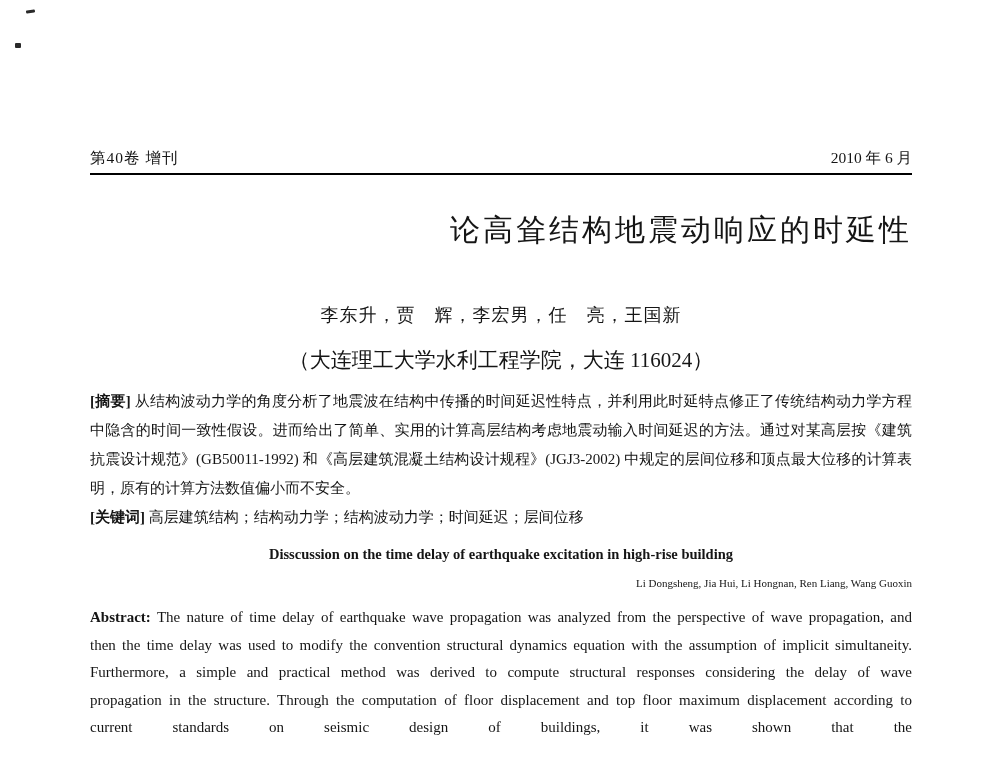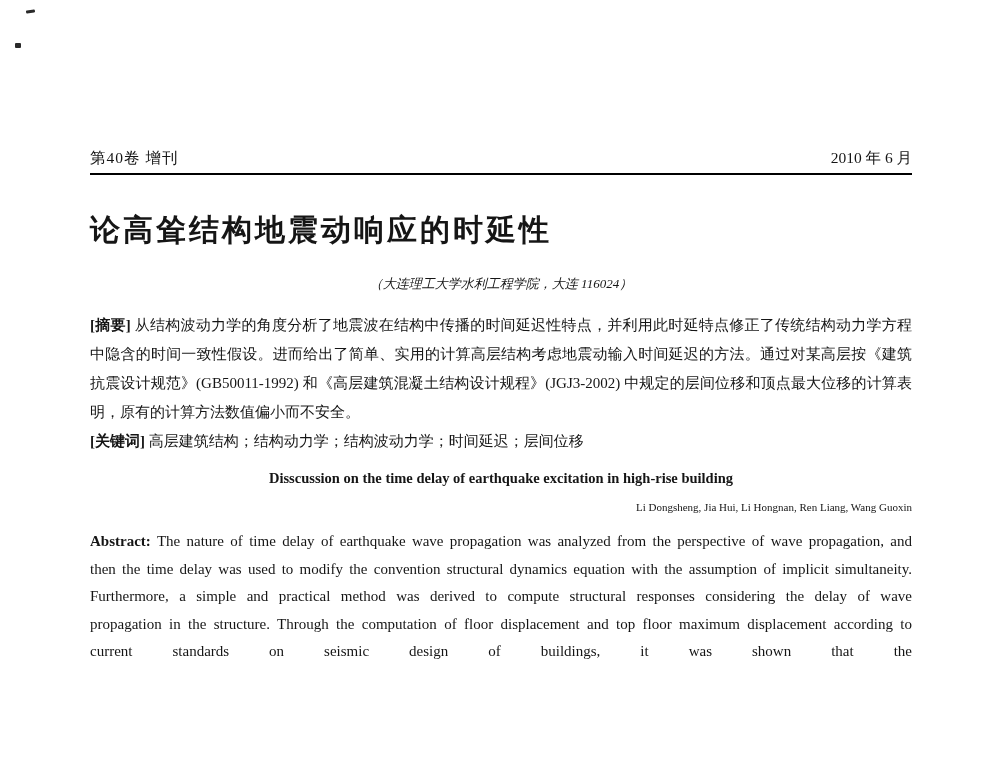--- a/index.html
+++ b/index.html
@@ -37,37 +37,36 @@
     padding-bottom: 5px;
     border-bottom: 2px solid #000;
   }
   .journal-header .h-left  { flex: 1; text-align: left;  letter-spacing: 1px; }
   .journal-header .h-center{ flex: 1; text-align: center; letter-spacing: 6px; font-weight: bold; }
   .journal-header .h-right { flex: 1; text-align: right; }
   .paper-title {
     margin: 34px 0 0 0;
     font-size: 30px;
     line-height: 42px;
-    font-weight: bold;
-    text-align: left;
+    font-weight: normal;
+    text-align: right;
     letter-spacing: 3px;
   }
   .authors {
     margin: 52px 0 0 0;
     font-size: 18px;
     line-height: 24px;
     text-align: center;
     letter-spacing: 1px;
   }
   .affiliation {
     margin: 22px 0 0 0;
-    font-size: 13px;
+    font-size: 21px;
     line-height: 22px;
     text-align: center;
-    font-style: italic;
   }
   .cn-abstract {
     margin: 16px 0 0 0;
     font-size: 15px;
     line-height: 29px;
     text-align: justify;
   }
   .cn-keywords {
     margin: 0;
     font-size: 15px;
@@ -112,20 +111,21 @@
 
 <div class="page">
 
   <div class="journal-header">
     <span class="h-left">第40卷  增刊</span>
     <span class="h-right">2010 年 6 月</span>
   </div>
 
   <h1 class="paper-title">论高耸结构地震动响应的时延性</h1>
 
+  <p class="authors">李东升，贾　辉，李宏男，任　亮，王国新</p>
 
   <p class="affiliation">（大连理工大学水利工程学院，大连 116024）</p>
 
   <p class="cn-abstract"><span class="label-bold">[摘要]</span> <span>从结构波动力学的角度分析了地震波在结构中传播的时间延迟性特点，并利用此时延特点修正了传统结构动力学方程中隐含的时间一致性假设。进而给出了简单、实用的计算高层结构考虑地震动输入时间延迟的方法。通过对某高层按《建筑抗震设计规范》(GB50011-1992) 和《高层建筑混凝土结构设计规程》(JGJ3-2002) 中规定的层间位移和顶点最大位移的计算表明，原有的计算方法数值偏小而不安全。</span></p>
 
   <p class="cn-keywords"><span class="label-bold">[关键词]</span> <span>高层建筑结构；结构动力学；结构波动力学；时间延迟；层间位移</span></p>
 
   <div class="english-block">
     <p class="en-title">Disscussion on the time delay of earthquake excitation in high-rise building</p>
     <p class="en-authors">Li Dongsheng, Jia Hui, Li Hongnan, Ren Liang, Wang Guoxin</p>

